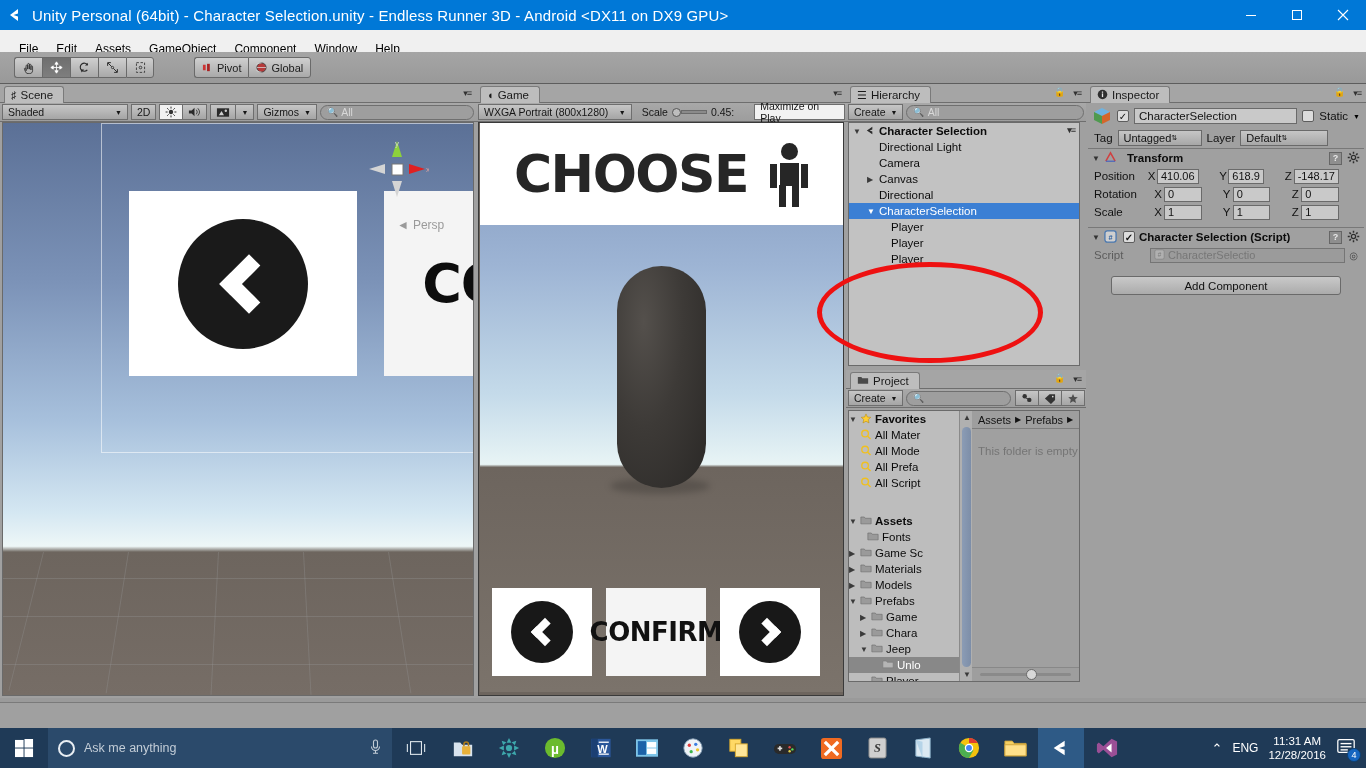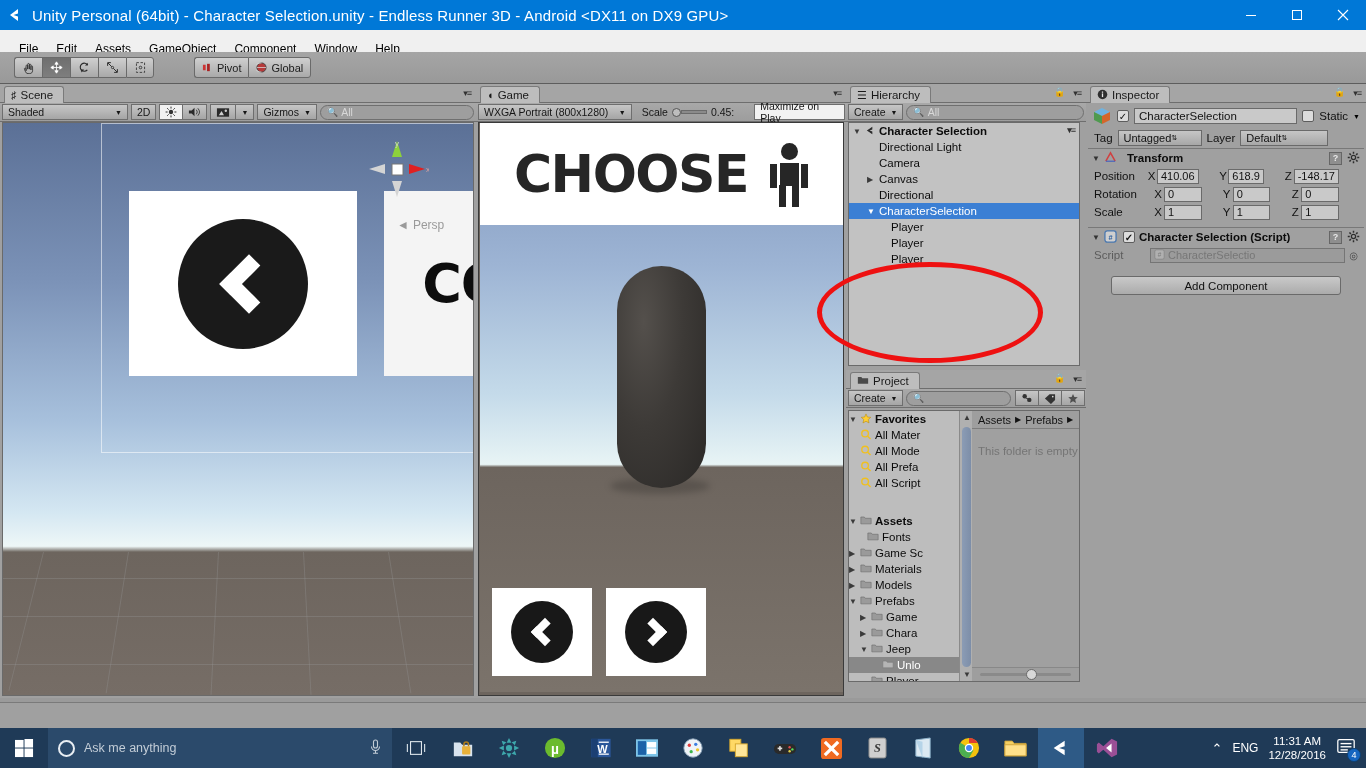--- a/index.html
+++ b/index.html
@@ -532,20 +532,23 @@
           </div>
           <div class="char-shadow"></div>
           <div class="capsule"></div>
 
           <div class="game-btns">
             <div class="gbtn">
               <span class="circ">
                   <span class="cv"></span>
                 </span>
             </div>
+            <div class="gbtn confirm">
+              <span>CONFIRM</span>
+            </div>
             <div class="gbtn">
               <span class="circ">
                   <span class="cv r"></span>
                 </span>
             </div>
           </div>
         </div>
       </div>
     </div>
 

